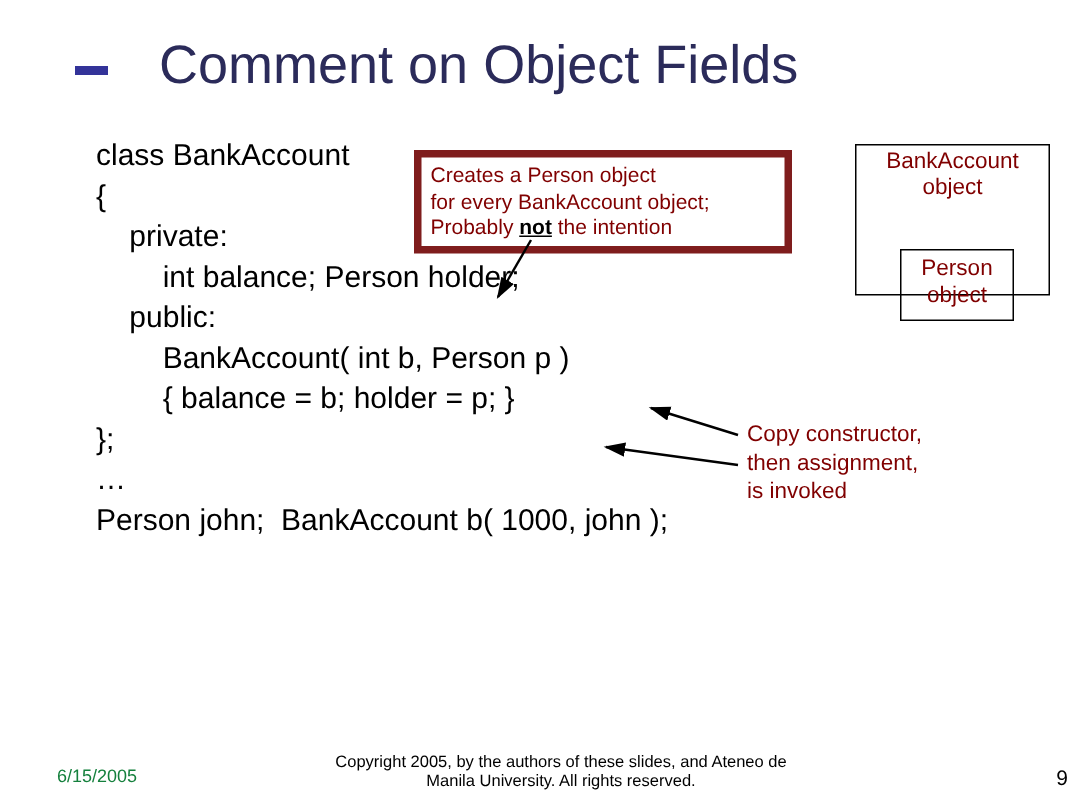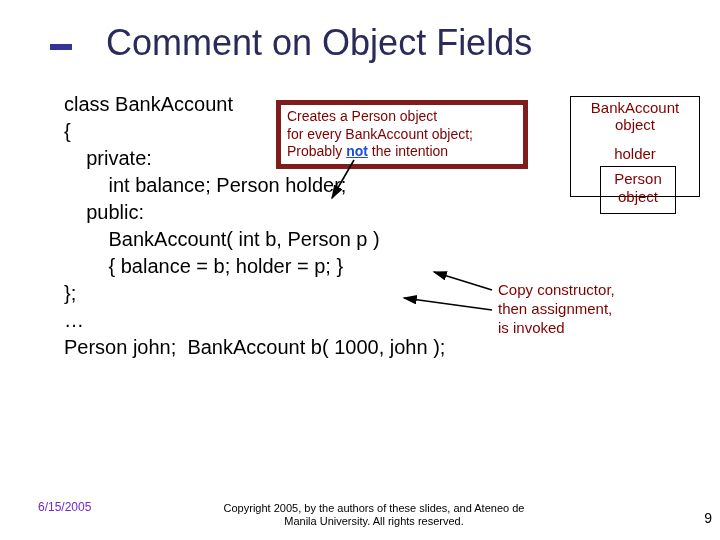--- a/index.html
+++ b/index.html
@@ -2,27 +2,27 @@
 <html><head>
 <meta charset="utf-8">
 <style>
   * { box-sizing: border-box; margin: 0; padding: 0; }
   html, body { width: 720px; height: 540px; background: #fff; font-family: Verdana, Geneva, sans-serif; }
   .slide { position: relative; width: 720px; height: 540px; margin-left: 14px; }
   .title-rule { position: absolute; left: 36px; top: 44px; width: 22px; height: 6px; background: #333399; }
   .title { position: absolute; left: 92px; top: 22px; font-family: Verdana, sans-serif; font-size: 36px; color: #2b2b5a; font-weight: 400; }
   .code { position: absolute; left: 50px; top: 91px; font-family: Verdana, sans-serif; font-size: 20px; color: #000; line-height: 1.35; white-space: pre; }
   .callout1 { position: absolute; left: 262px; top: 100px; width: 252px; border: 5px solid #7f1d1d; padding: 3px 6px; font-size: 14px; line-height: 1.25; color: #800000; background: #fff; }
-  .callout1 b { color: #1d4ed8; }
+  .callout1 b { color: #000000; }
   .callout2 { position: absolute; left: 484px; top: 281px; font-size: 15px; line-height: 1.25; color: #800000; }
   .box-ba { position: absolute; left: 556px; top: 96px; width: 130px; height: 101px; border: 1.5px solid #000; }
   .box-ba .lbl { position: absolute; width: 100%; text-align: center; top: 2px; font-size: 15px; color: #800000; line-height: 1.15; }
   .box-ba .holder { position: absolute; width: 100%; text-align: center; top: 48px; font-size: 15px; color: #800000; }
   .box-p { position: absolute; left: 586px; top: 166px; width: 76px; height: 48px; border: 1.5px solid #000; text-align: center; font-size: 15px; color: #800000; line-height: 1.2; padding-top: 3px; }
-  .footer-date { position: absolute; left: 24px; bottom: 26px; font-size: 12px; color: #6d28d9; font-family: Verdana, sans-serif; }
+  .footer-date { position: absolute; left: 24px; bottom: 16px; font-size: 12px; color: #15803d; font-family: Verdana, sans-serif; }
   .footer-copy { position: absolute; left: 0; right: 0; bottom: 12px; text-align: center; font-size: 11px; color: #000; line-height: 1.2; font-family: Verdana, sans-serif; }
   .footer-num { position: absolute; right: 22px; bottom: 14px; font-size: 14px; color: #000; }
   svg.arrows { position: absolute; left: 0; top: 0; width: 720px; height: 540px; pointer-events: none; }
 </style>
 </head>
 <body>
 
 <div class="slide">
   <div class="title-rule"></div>
   <div class="title">Comment on Object Fields</div>
@@ -48,21 +48,20 @@
     <span>Copy constructor,</span><br>
     <span>then assignment,</span><br>
     <span>is invoked</span>
   </div>
 
   <div class="box-ba">
     <div class="lbl">
       <span>BankAccount</span><br>
       <span>object</span>
     </div>
-    <div class="holder">holder</div>
   </div>
   <div class="box-p">
     <span>Person</span><br>
     <span>object</span>
   </div>
 
   <svg class="arrows">
     <defs>
       <marker id="ah" markerWidth="10" markerHeight="10" refX="8" refY="3" orient="auto">
         <path d="M0,0 L9,3 L0,6 Z" fill="#000"></path>

